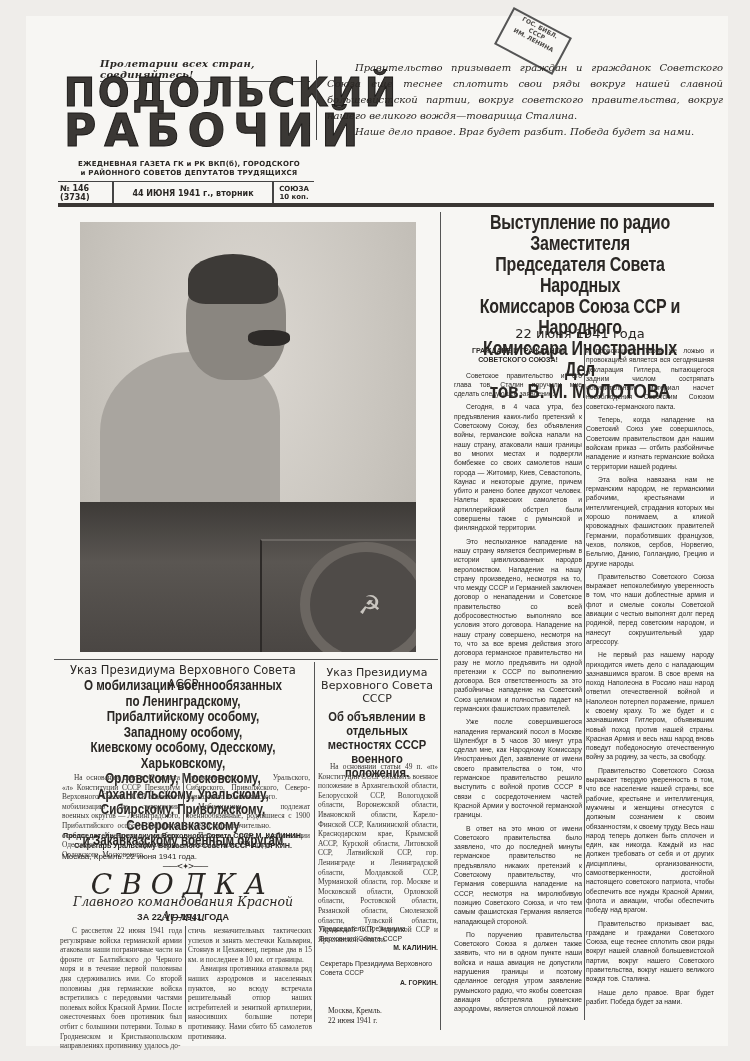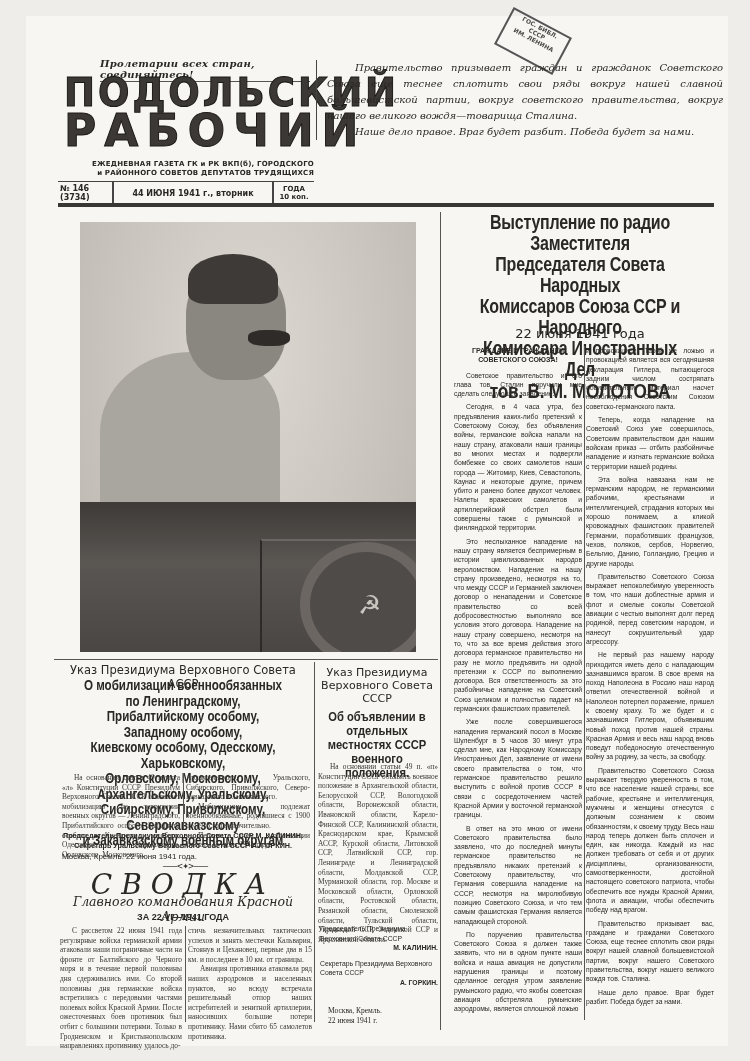--- a/index.html
+++ b/index.html
@@ -3,21 +3,21 @@
 <meta charset="utf-8">
 <style>
   html,body{margin:0;padding:0;}
   body{width:750px;height:1061px;background:#efedea;position:relative;overflow:hidden;font-family:"DejaVu Sans",sans-serif;color:#2a2724;}
   .page{position:absolute;left:26px;top:16px;width:702px;height:1030px;background:#f7f6f3;}
   .abs{position:absolute;}
   .motto{left:100px;top:58px;width:210px;text-align:left;font-family:"DejaVu Serif",serif;font-style:italic;font-weight:bold;font-size:10px;letter-spacing:.3px;border-bottom:1px solid #555;padding-bottom:1px;}
   .masthead{left:64px;top:74px;width:250px;font-family:"DejaVu Sans",sans-serif;font-weight:900;color:#3b3835;text-align:center;line-height:38px;}
   .mast1{font-size:37px;letter-spacing:3px;transform:scaleY(1.05);-webkit-text-stroke:1px #1c1a18;}
   .mast2{font-size:44px;letter-spacing:8px;-webkit-text-stroke:1px #1c1a18;}
-  .subhead{left:64px;top:160px;width:250px;text-align:right;font-size:7px;font-weight:bold;line-height:9px;letter-spacing:.2px;}
+  .subhead{left:64px;top:160px;width:250px;text-align:center;font-size:7px;font-weight:bold;line-height:9px;letter-spacing:.2px;}
   .issuebar{left:58px;top:181px;width:256px;height:22px;border-top:1px solid #444;border-bottom:1px solid #444;display:flex;font-size:8px;font-weight:bold;align-items:center;}
   .issuebar .c1{width:52px;padding-left:2px;border-right:2px double #444;height:100%;display:flex;align-items:center;}
   .issuebar .c2{flex:1;text-align:center;border-right:2px double #444;height:100%;display:flex;align-items:center;justify-content:center;}
   .issuebar .c3{width:40px;text-align:center;font-size:7px;line-height:8px;}
   .toprule{left:58px;top:203px;width:656px;height:4px;background:#3a3633;}
   .appeal{left:316px;top:60px;width:396px;border-left:1px solid #444;padding-left:10px;font-family:"DejaVu Serif",serif;font-style:italic;font-size:10px;line-height:16px;text-align:justify;}
   .appeal p{margin:0;text-indent:28px;}
   .stamp{left:500px;top:20px;width:62px;height:38px;border:2px solid #555;transform:rotate(28deg);font-size:6px;font-weight:bold;text-align:center;line-height:7px;color:#4b4845;}
   .photo{left:80px;top:222px;width:336px;height:430px;background:#b9b5b0;overflow:hidden;}
   .photo .bg{position:absolute;left:0;top:0;width:100%;height:100%;background:radial-gradient(ellipse at 50% 30%,#dcd8d2 0%,#c8c4bd 60%,#b9b5ae 100%);}
@@ -72,21 +72,21 @@
   <div class="mast2">РАБОЧИЙ</div>
 </div>
 <div class="abs subhead">
   <div>ЕЖЕДНЕВНАЯ ГАЗЕТА ГК и РК ВКП(б), ГОРОДСКОГО</div>
   <div>и РАЙОННОГО СОВЕТОВ ДЕПУТАТОВ ТРУДЯЩИХСЯ</div>
 </div>
 <div class="abs issuebar">
   <div class="c1">№ 146 (3734)</div>
   <div class="c2">44 ИЮНЯ 1941 г., вторник</div>
   <div class="c3">
-    <div>ГОДА</div>
+    <div>СОЮЗА</div>
     <div>10 коп.</div>
   </div>
 </div>
 
 <div class="abs stamp">
   <div>ГОС. БИБЛ.</div>
   <div>СССР</div>
   <div>ИМ. ЛЕНИНА</div>
 </div>
 

